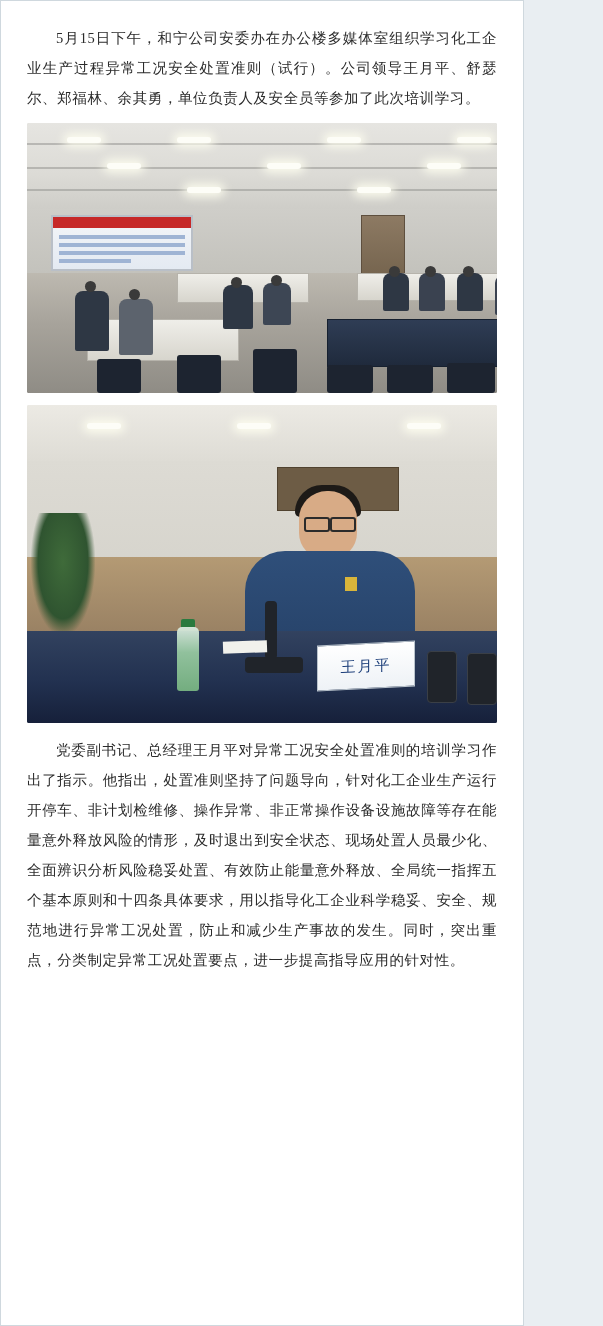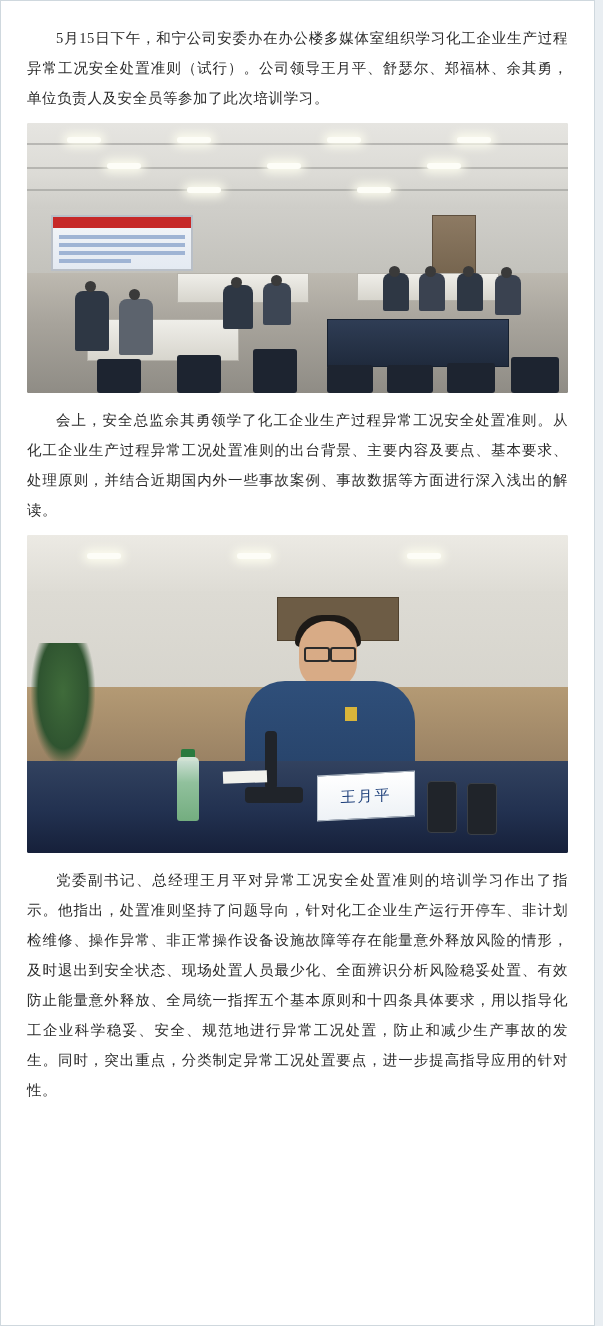--- a/index.html
+++ b/index.html
@@ -6,21 +6,21 @@
     margin: 0;
     padding: 0;
     background: #e9eef2;
   }
   body {
     width: 603px;
     min-height: 1326px;
     font-family: "Liberation Serif", "DejaVu Serif", serif;
   }
   .page {
-    width: 595px;
+    width: 524px;
     min-height: 1326px;
     box-sizing: border-box;
     background: #ffffff;
     border: 1px solid #cfd8de;
     padding: 22px 26px 26px 26px;
   }
   .para {
     font-size: 14.5px;
     line-height: 30px;
     color: #2b2b2b;
@@ -238,21 +238,20 @@
 
     <div class="chair" style="left:300px; top:242px; width:46px; height:28px;"></div>
     <div class="chair" style="left:360px; top:242px; width:46px; height:28px;"></div>
     <div class="chair" style="left:420px; top:240px; width:48px; height:30px;"></div>
     <div class="chair" style="left:484px; top:234px; width:48px; height:36px;"></div>
     <div class="chair" style="left:70px; top:236px; width:44px; height:34px;"></div>
     <div class="chair" style="left:150px; top:232px; width:44px; height:38px;"></div>
     <div class="chair" style="left:226px; top:226px; width:44px; height:44px;"></div>
   </div>
 
-  <p class="para">会上，安全总监余其勇领学了化工企业生产过程异常工况安全处置准则。从化工企业生产过程异常工况处置准则的出台背景、主要内容及要点、基本要求、处理原则，并结合近期国内外一些事故案例、事故数据等方面进行深入浅出的解读。</p>
 
   <div class="photo photo2">
     <div class="p2-ceiling"></div>
     <div class="ceil-light" style="left:60px; top:18px"></div>
     <div class="ceil-light" style="left:210px; top:18px"></div>
     <div class="ceil-light" style="left:380px; top:18px"></div>
     <div class="p2-wall"></div>
     <div class="p2-panel"></div>
     <div class="p2-wainscot" style="background:linear-gradient(180deg,#b49a74 0%, #9a8264 100%);"></div>
 

